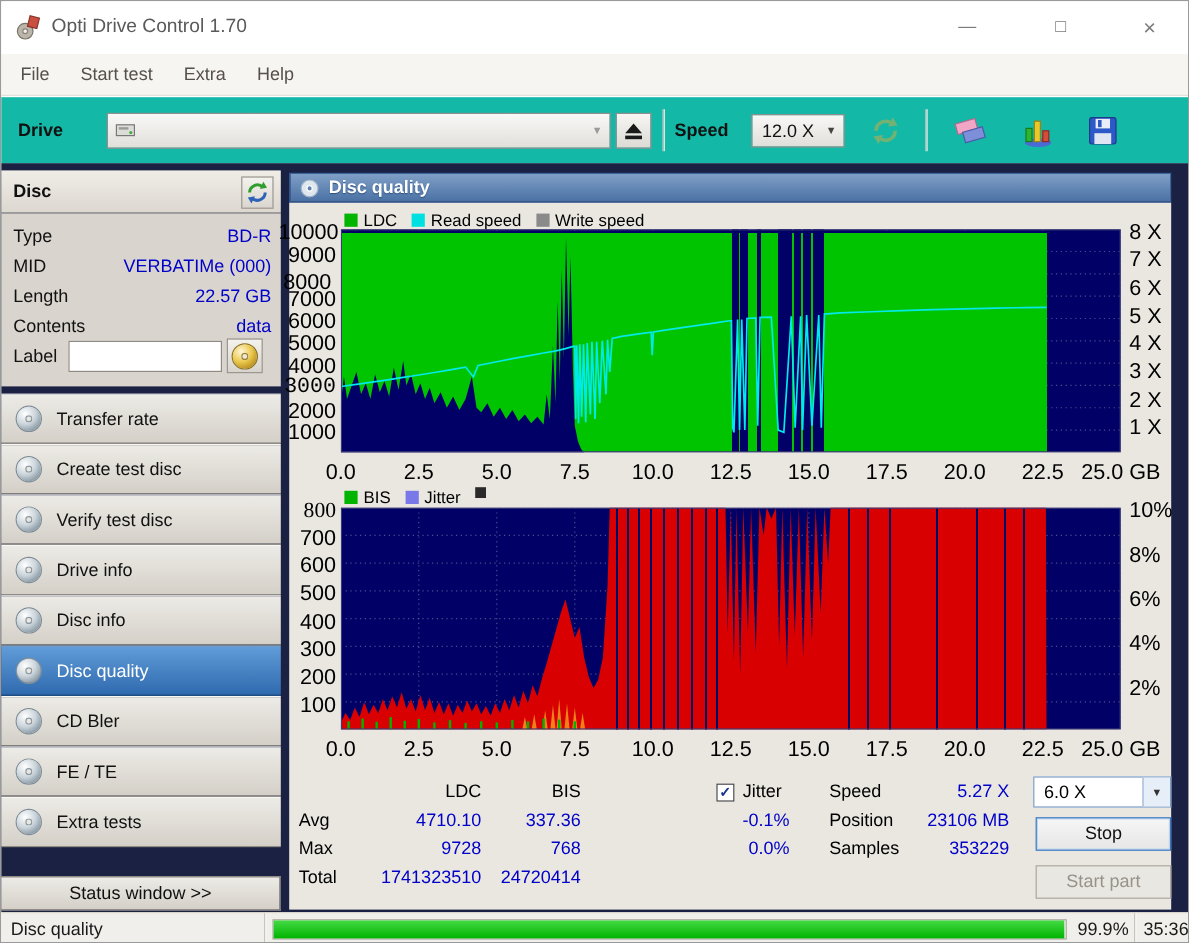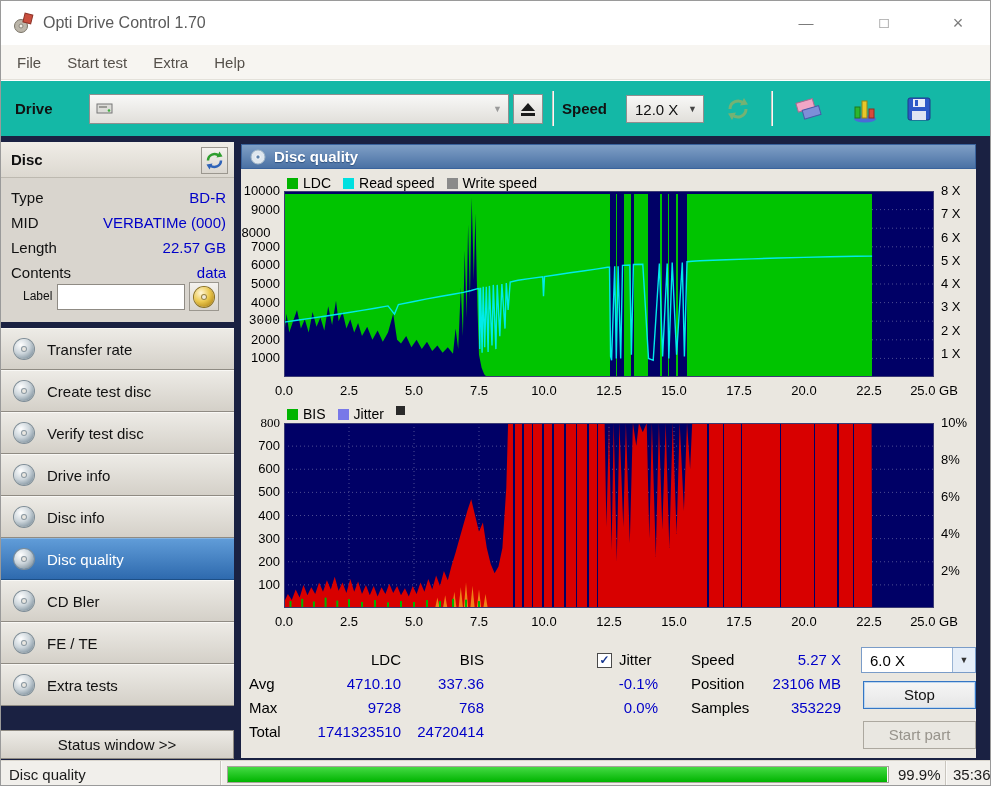--- a/index.html
+++ b/index.html
@@ -64,21 +64,21 @@
       background:linear-gradient(#edebe6,#d4d0c8);border:1px solid #8f8b83;border-left:none;
       text-align:center;line-height:27px;font-size:15px;color:#111}
   
   #main-header{position:absolute;left:240px;top:143px;width:735px;height:25px;
       background:linear-gradient(#7f9fc6,#4a71a4);border:1px solid #3a639c;display:flex;align-items:center;
       padding-left:8px;gap:8px;color:#fff;font-weight:bold;font-size:15px;text-shadow:0 1px 1px #2c4f7e}
   #charts-panel{position:absolute;left:240px;top:168px;width:735px;height:589px;background:#eae7e0}
   .legend{position:absolute;display:flex;align-items:center}
   .legend-item{display:inline-flex;align-items:center;gap:5px;margin-right:12px;font-size:14px;color:#000}
   .legend-swatch{width:11px;height:11px;display:inline-block}
-  .tick{position:absolute;font-size:13px;color:#000;white-space:nowrap}
+  .tick{position:absolute;font-size:18px;color:#000;white-space:nowrap}
   .st{position:absolute;font-size:15px;color:#000;white-space:nowrap}
   .stv{color:#0000c8}
   .col1{left:40px;width:120px;text-align:right}
   .col2{left:163px;width:80px;text-align:right}
   .col3{left:335px;width:82px;text-align:right}
   .col4{left:520px;width:80px;text-align:right}
   #jitter-checkbox{position:absolute;left:356px;top:484px;width:15px;height:15px;border:1px solid #4a4a4a;
       background:#fff;text-align:center;line-height:13px;font-size:12px;color:#16368f;font-weight:bold}
   #speed-select{position:absolute;left:620px;top:478px;width:115px;height:26px;border:1px solid #7a9cc8;
       background:#fff;display:flex;align-items:center;font-size:15px}
@@ -195,21 +195,21 @@
     <span class="fv">VERBATIMe (000)</span>
   </div>
   <div class="fld" style="top:61px">
     <span class="fl">Length</span>
     <span class="fv">22.57 GB</span>
   </div>
   <div class="fld" style="top:86px">
     <span class="fl">Contents</span>
     <span class="fv">data</span>
   </div>
-  <span class="fl" style="position:absolute;left:22px;top:111px;font-size:12px">Label</span>
+  <span class="fl" style="position:absolute;left:10px;top:111px;font-size:15px">Label</span>
   <input id="label-input" type="text" style="">
   <div id="label-disc-btn">
     <span class="cd-gold"></span>
   </div>
 </div>
 
 <div id="side-buttons">
   <div class="side-btn">
     <span class="cd"></span>
     <span>Transfer rate</span>

